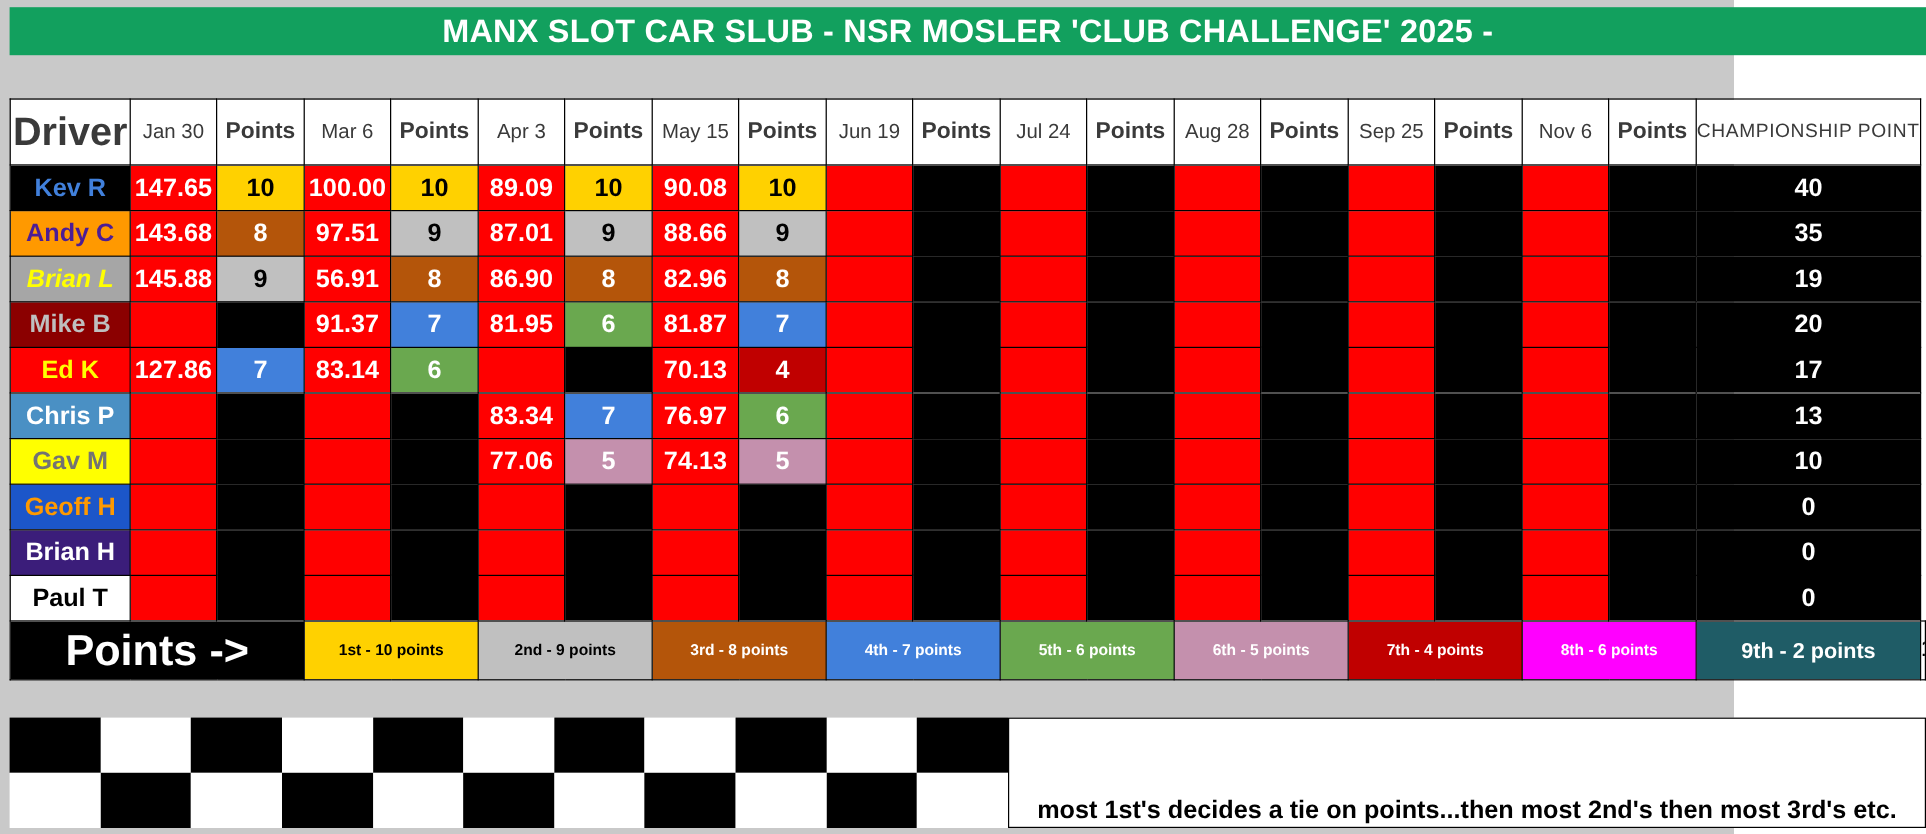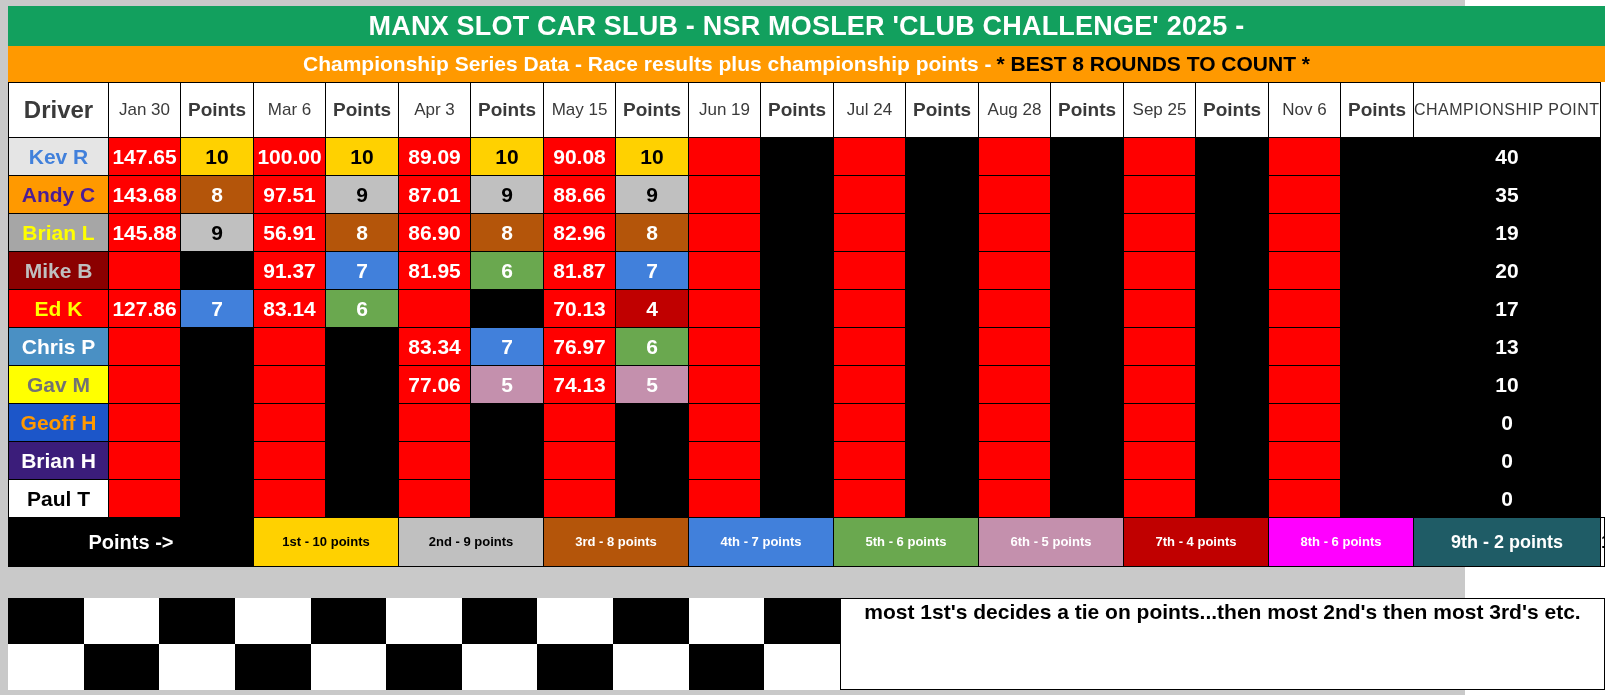--- a/index.html
+++ b/index.html
@@ -1,18 +1,18 @@
 <!DOCTYPE html>
 <html><head>
 <meta charset="utf-8">
 <style>
   html,body{margin:0;padding:0;background:#fff;}
   body{width:1605px;height:695px;overflow:hidden;
        font-family:"Liberation Sans","DejaVu Sans",sans-serif;}
-  #sheet{position:relative;width:1445px;height:695px;background:#c9c9c9;padding-left:20px;}
+  #sheet{position:relative;width:1445px;height:695px;background:#c9c9c9;}
 
   
   .banner{position:absolute;left:8px;width:1597px;display:flex;align-items:center;
           justify-content:center;color:#fff;font-weight:bold;box-sizing:border-box;}
   #title-bar{top:6px;height:40px;background:#12a05e;font-size:27px;letter-spacing:.2px;}
   #subtitle-bar{top:46px;height:36px;background:#ff9900;font-size:21px;}
   #subtitle-bar .plain{font-weight:bold;}
   #subtitle-bar .emph{color:#000;font-weight:bold;margin-left:5px;}
 
   
@@ -22,21 +22,21 @@
       text-align:center;vertical-align:middle;overflow:hidden;white-space:nowrap;}
 
   
   col.c-driver{width:100px;}
   col.c-date{width:72px;}
   col.c-pts{width:73px;}
   col.c-champ{width:187px;}
 
   
   tr.hdr td{height:54px;background:#fff;color:#3a3a3a;}
-  td.h-driver{font-size:24px;font-weight:bold;color:#333;}
+  td.h-driver{font-size:33px;font-weight:bold;color:#333;}
   td.h-date{font-size:17px;font-weight:normal;color:#555;}
   td.h-pts{font-size:19px;font-weight:bold;color:#333;}
   td.h-champ{background:#000;color:#fff;font-size:16px;font-weight:normal;
              white-space:normal;line-height:1.15;letter-spacing:.5px;}
 
   
   tr.drow td{height:37px;font-size:21px;font-weight:bold;}
   td.drv{font-size:20px;font-weight:bold;}
   td.time{background:#ff0000;color:#fff;font-size:19px;font-weight:normal;}
   td.empty-red{background:#ff0000;}
@@ -49,51 +49,47 @@
   .p3{background:#b4550a;color:#fff;}
   .p4{background:#4180db;color:#fff;}
   .p5{background:#6aa84f;color:#fff;}
   .p6{background:#c490ad;color:#fff;}
   .p7{background:#c00000;color:#fff;}
   .p8{background:#ff00ff;color:#fff;}
   .p9{background:#1f5c66;color:#fff;}
 
   
   tr.legend td{height:48px;border:1px solid #000;font-weight:bold;}
-  td.lg-label{background:#000;color:#fff;font-size:20px;text-align:left;
+  td.lg-label{background:#000;color:#fff;font-size:36px;text-align:left;
               padding-left:10px;}
   td.lg-cell{font-size:13px;white-space:normal;line-height:1.05;}
   td.lg-cell.narrow{font-size:18px;}
   td.lg-last{background:#fff;color:#000;font-size:19px;white-space:normal;
              line-height:1.1;}
 
   
   .bottom{position:absolute;left:8px;top:598px;width:1597px;height:92px;
           display:flex;}
   .checker{width:832px;height:92px;display:grid;
            grid-template-columns:repeat(11,1fr);grid-template-rows:1fr 1fr;}
   .checker div{border:0;}
   .note{flex:1;background:#fff;border:1px solid #000;display:flex;
-        align-items:flex-start;justify-content:center;text-align:center;
+        align-items:flex-end;justify-content:center;text-align:center;
         font-size:21px;font-weight:bold;color:#000;padding:0 8px;
         box-sizing:border-box;line-height:1.25;}
 </style>
 </head>
 <body>
 
 <div id="sheet">
 
   <div id="title-bar" class="banner">
     <span>MANX SLOT CAR SLUB - NSR MOSLER 'CLUB CHALLENGE' 2025 -</span>
   </div>
 
-  <div id="subtitle-bar" class="banner">
-    <span class="plain">Championship Series Data - Race results plus championship points -</span>
-    <span class="emph">* BEST 8 ROUNDS TO COUNT *</span>
-  </div>
 
   <div class="grid">
     <table class="main">
       <colgroup id="colgroup">
           <col class="c-driver">
           <col class="c-date">
           <col class="c-pts">
           <col class="c-date">
           <col class="c-pts">
           <col class="c-date">
@@ -131,21 +127,21 @@
             <td class="h-pts"><span>Points</span></td>
             <td class="h-date"><span>Sep 25</span></td>
             <td class="h-pts"><span>Points</span></td>
             <td class="h-date"><span>Nov 6</span></td>
             <td class="h-pts"><span>Points</span></td>
             <td class="h-champ"><span>CHAMPIONSHIP POINTS</span></td>
           </tr>
       </thead>
       <tbody id="table-body">
           <tr class="drow">
-            <td class="drv" style="background:#e5e5e5;color:#4180DB;"><span>Kev R</span></td>
+            <td class="drv" style="background:#000000;color:#4180DB;"><span>Kev R</span></td>
             <td class="time"><span>147.65</span></td>
             <td class="p1"><span>10</span></td>
             <td class="time"><span>100.00</span></td>
             <td class="p1"><span>10</span></td>
             <td class="time"><span>89.09</span></td>
             <td class="p1"><span>10</span></td>
             <td class="time"><span>90.08</span></td>
             <td class="p1"><span>10</span></td>
             <td class="empty-red"></td>
             <td class="empty-blk"></td>
@@ -175,21 +171,21 @@
             <td class="empty-blk"></td>
             <td class="empty-red"></td>
             <td class="empty-blk"></td>
             <td class="empty-red"></td>
             <td class="empty-blk"></td>
             <td class="empty-red"></td>
             <td class="empty-blk"></td>
             <td class="champ"><span>35</span></td>
           </tr>
           <tr class="drow">
-            <td class="drv" style="background:#A6A6A6;color:#FFFF00;"><span>Brian L</span></td>
+            <td class="drv" style="background:#A6A6A6;color:#FFFF00;font-style:italic;"><span>Brian L</span></td>
             <td class="time"><span>145.88</span></td>
             <td class="p2"><span>9</span></td>
             <td class="time"><span>56.91</span></td>
             <td class="p3"><span>8</span></td>
             <td class="time"><span>86.90</span></td>
             <td class="p3"><span>8</span></td>
             <td class="time"><span>82.96</span></td>
             <td class="p3"><span>8</span></td>
             <td class="empty-red"></td>
             <td class="empty-blk"></td>

